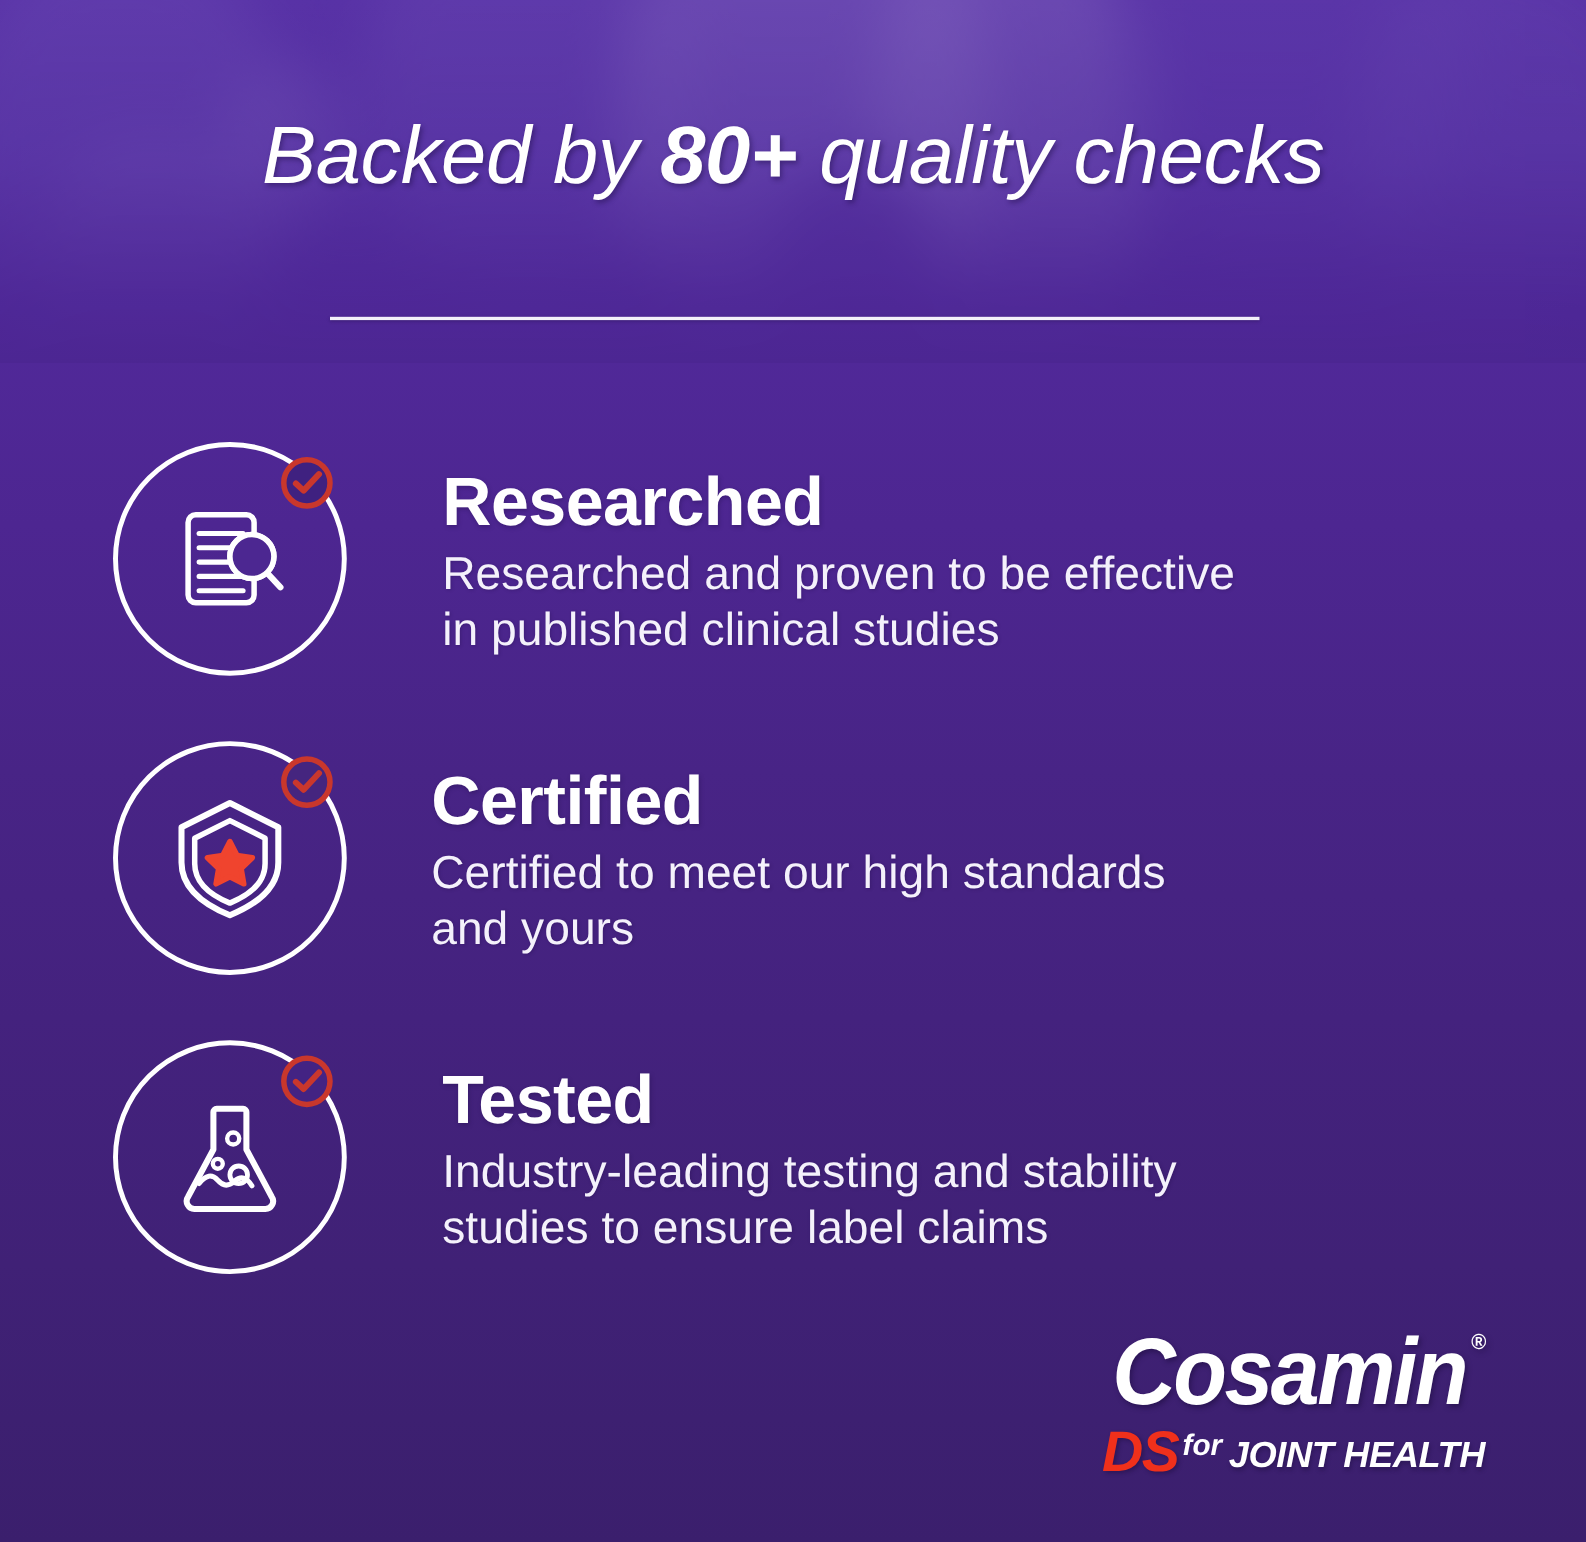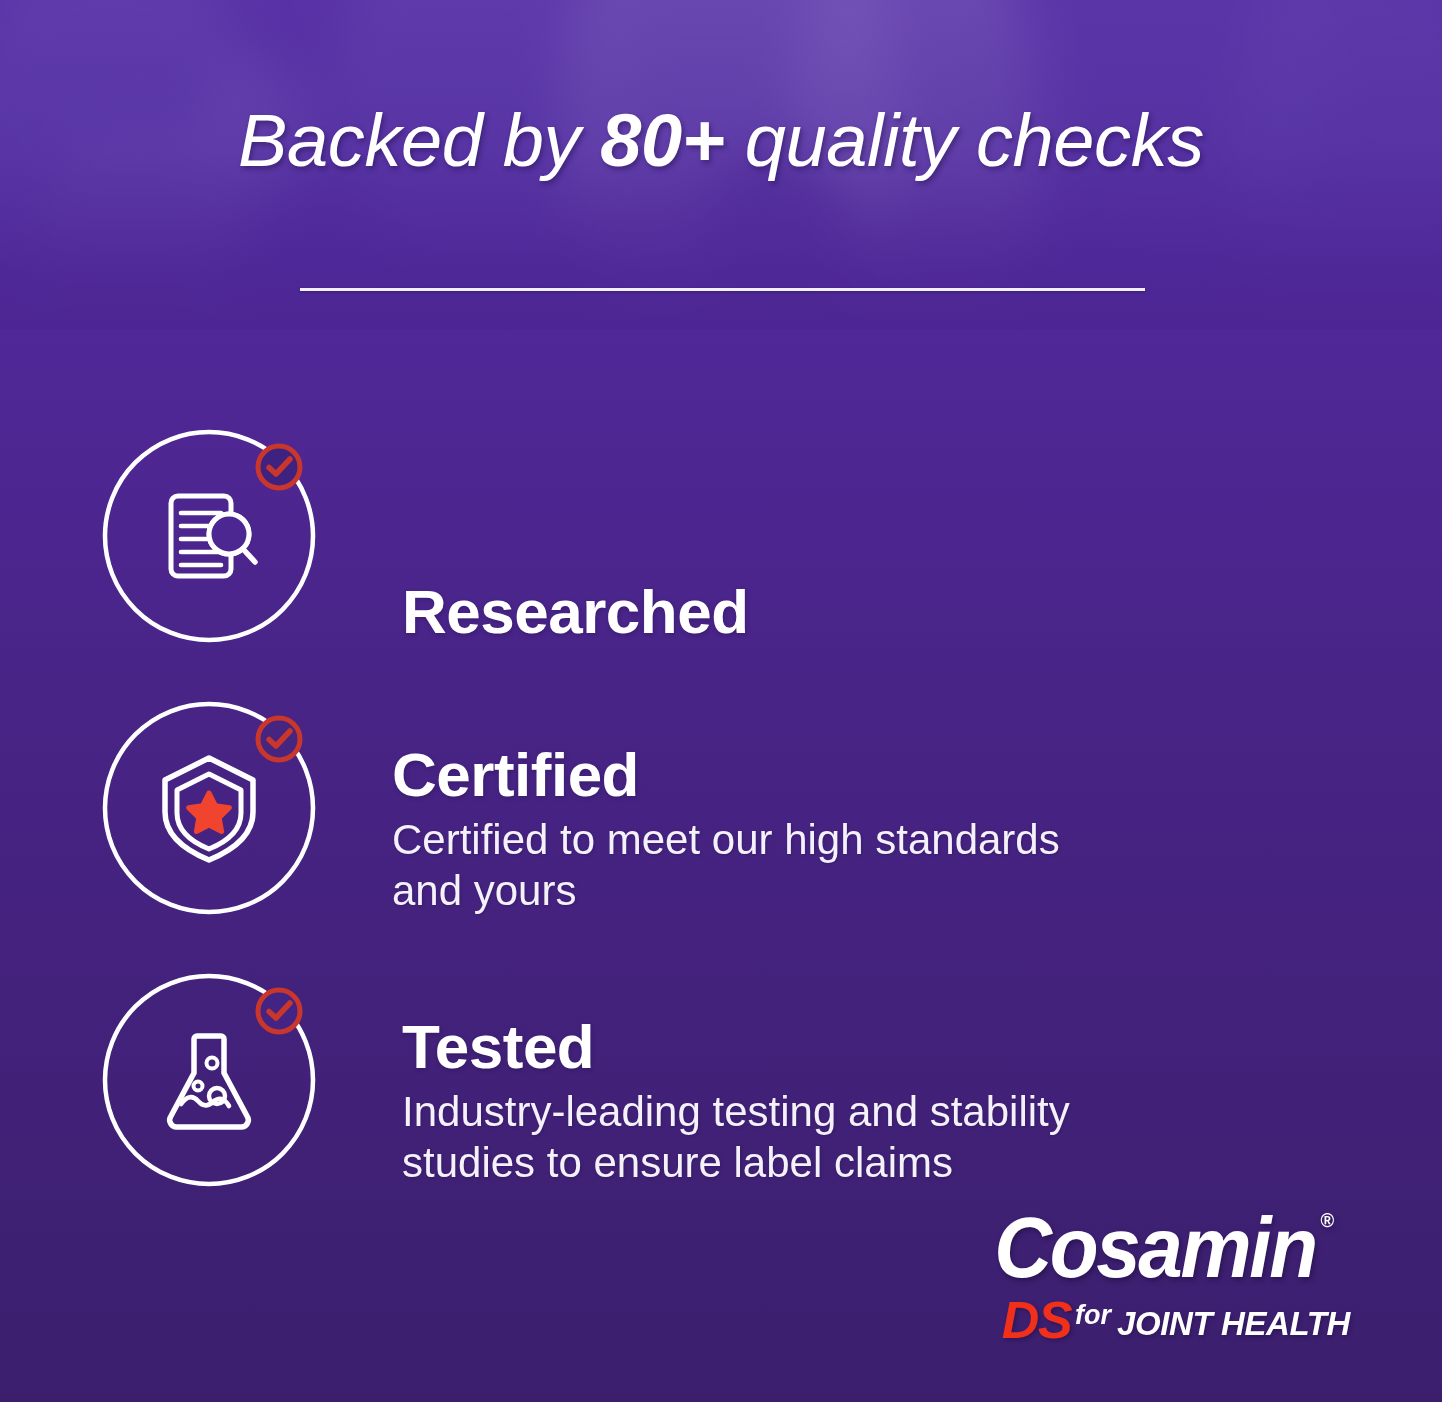--- a/index.html
+++ b/index.html
@@ -94,21 +94,21 @@
   
   .features {
     position: absolute;
     left: 0;
     top: 372px;
     width: 100%;
   }
   .feature {
     position: relative;
     display: flex;
-    align-items: flex-end;
+    align-items: center;
     height: 272px;
   }
 
   .icon-wrap {
     position: relative;
     width: 216px;
     height: 216px;
     margin-left: 101px;
     flex: 0 0 auto;
   }
@@ -152,21 +152,21 @@
   .feature-desc .l2 { display: block; }
 
   
   .feature.certified .feature-text { margin-left: 75px; }
 
   
   .logo {
     position: absolute;
     right: 92px;
     bottom: 56px;
-    text-align: left;
+    text-align: center;
     line-height: 1;
   }
   .logo-word {
     position: relative;
     display: inline-block;
     color: #ffffff;
     font-size: 86px;
     font-weight: 700;
     font-style: italic;
     letter-spacing: -2.5px;
@@ -264,20 +264,24 @@
           <circle cx="74" cy="52" r="20" fill="#4c2791" stroke="#ffffff" stroke-width="5"></circle>
           <line x1="88" y1="67" x2="100" y2="80" stroke="#ffffff" stroke-width="5.5" stroke-linecap="round"></line>
         </svg>
         <svg class="badge" viewBox="0 0 52 52">
           <circle cx="26" cy="26" r="21" fill="#3f2180" stroke="#c9372c" stroke-width="5"></circle>
           <path d="M16 26.5 L23 33 L37 18" fill="none" stroke="#c9372c" stroke-width="5.5" stroke-linecap="round" stroke-linejoin="round"></path>
         </svg>
       </div>
       <div class="feature-text">
         <div class="feature-title">Researched</div>
+        <div class="feature-desc">
+          <span class="l1">Researched and proven to be effective</span>
+          <span class="l2">in published clinical studies</span>
+        </div>
       </div>
     </div>
 
     <div class="feature certified">
       <div class="icon-wrap">
         <svg class="icon-ring" viewBox="0 0 216 216">
           <circle cx="108" cy="108" r="104" fill="none" stroke="#ffffff" stroke-width="4.5"></circle>
         </svg>
         <svg class="icon-glyph" width="104" height="116" viewBox="0 0 104 116">
           <path d="M52 8 L96 30 V62 Q96 92 52 110 Q8 92 8 62 V30 Z" fill="none" stroke="#ffffff" stroke-width="5.5" stroke-linejoin="round"></path>

